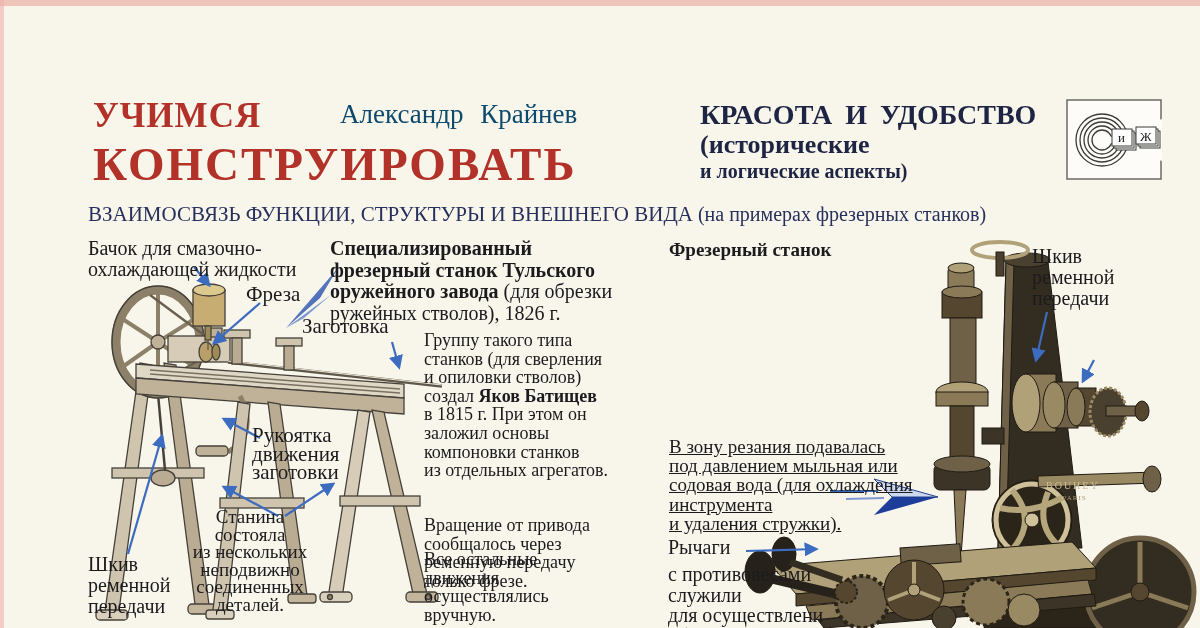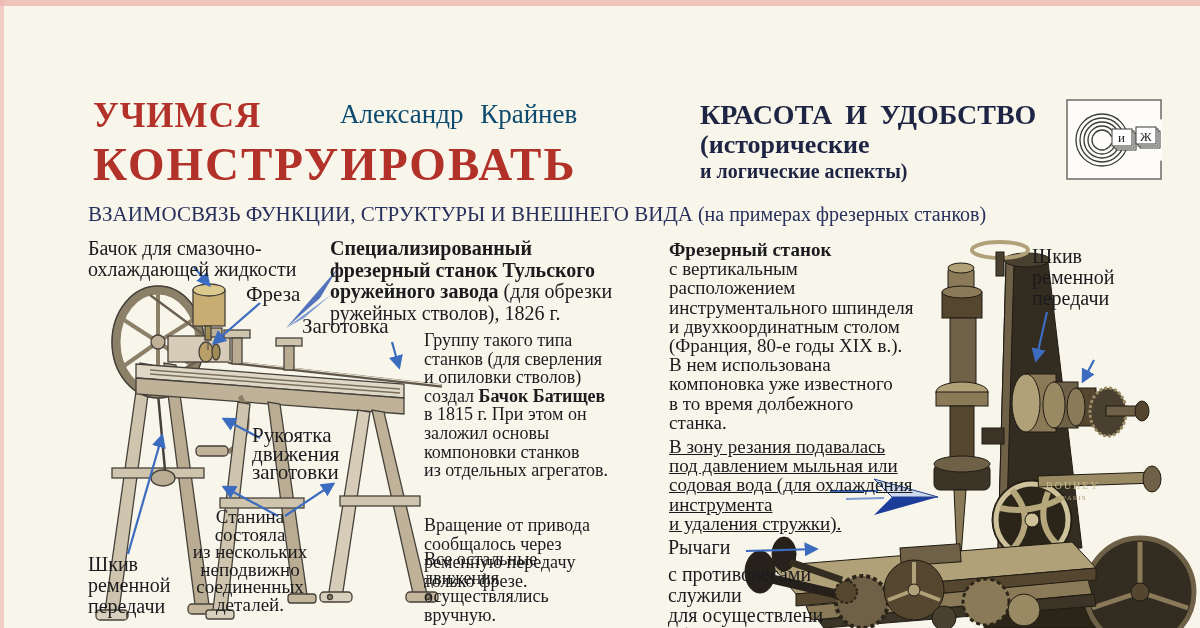--- a/index.html
+++ b/index.html
@@ -260,43 +260,35 @@
 ременной
 передачи</div>
 
   <div class="t" style="left:330px;top:238px;width:330px;font-size:20px;line-height:21.5px;"><span class="b">Специализированный
 фрезерный станок Тульского
 оружейного завода</span><span style="white-space:pre-line;text-align:center;"> (для обрезки
 ружейных стволов), 1826 г.</span></div>
   <div class="t body" style="left:424px;top:331px;"><span style="white-space:pre-line;">Группу такого типа
 станков (для сверления
 и опиловки стволов)
-создал</span><span class="b" style="white-space:normal;"> Бачок Батищев</span><span style="white-space:pre-line;">
+создал</span><span class="b" style="white-space:normal;"> Яков Батищев</span><span style="white-space:pre-line;">
 в 1815 г. При этом он
 заложил основы
 компоновки станков
 из отдельных агрегатов.</span></div>
   <div class="t body" style="left:424px;top:480px;margin-top:36px;">Вращение от привода
 сообщалось через
 ременную передачу
 только фрезе.</div>
   <div class="t body" style="left:424px;top:550px;">Все остальные
 движения
 осуществлялись
 вручную.</div>
 
-  <div class="t body19" style="left:669px;top:240px;width:290px;"><span class="b" style="display:block;">Фрезерный станок</span><span style="white-space:pre-line;">с вертикальным
-расположением
-инструментального шпинделя
-и двухкоординатным столом
-(Франция, 80-е годы XIX в.).
-В нем использована
-компоновка уже известного
-в то время долбежного
-станка.</span></div>
+  <div class="t body19" style="left:669px;top:240px;width:290px;"><span class="b" style="display:block;">Фрезерный станок</span></div>
   <div class="t body19" style="left:669px;top:437px;text-decoration:underline;">В зону резания подавалась
 под давлением мыльная или
 содовая вода (для охлаждения
 инструмента
 и удаления стружки).</div>
 
   <div class="t lbl" style="left:1032px;top:246px;line-height:21px;">Шкив
 ременной
 передачи</div>
 </div>

